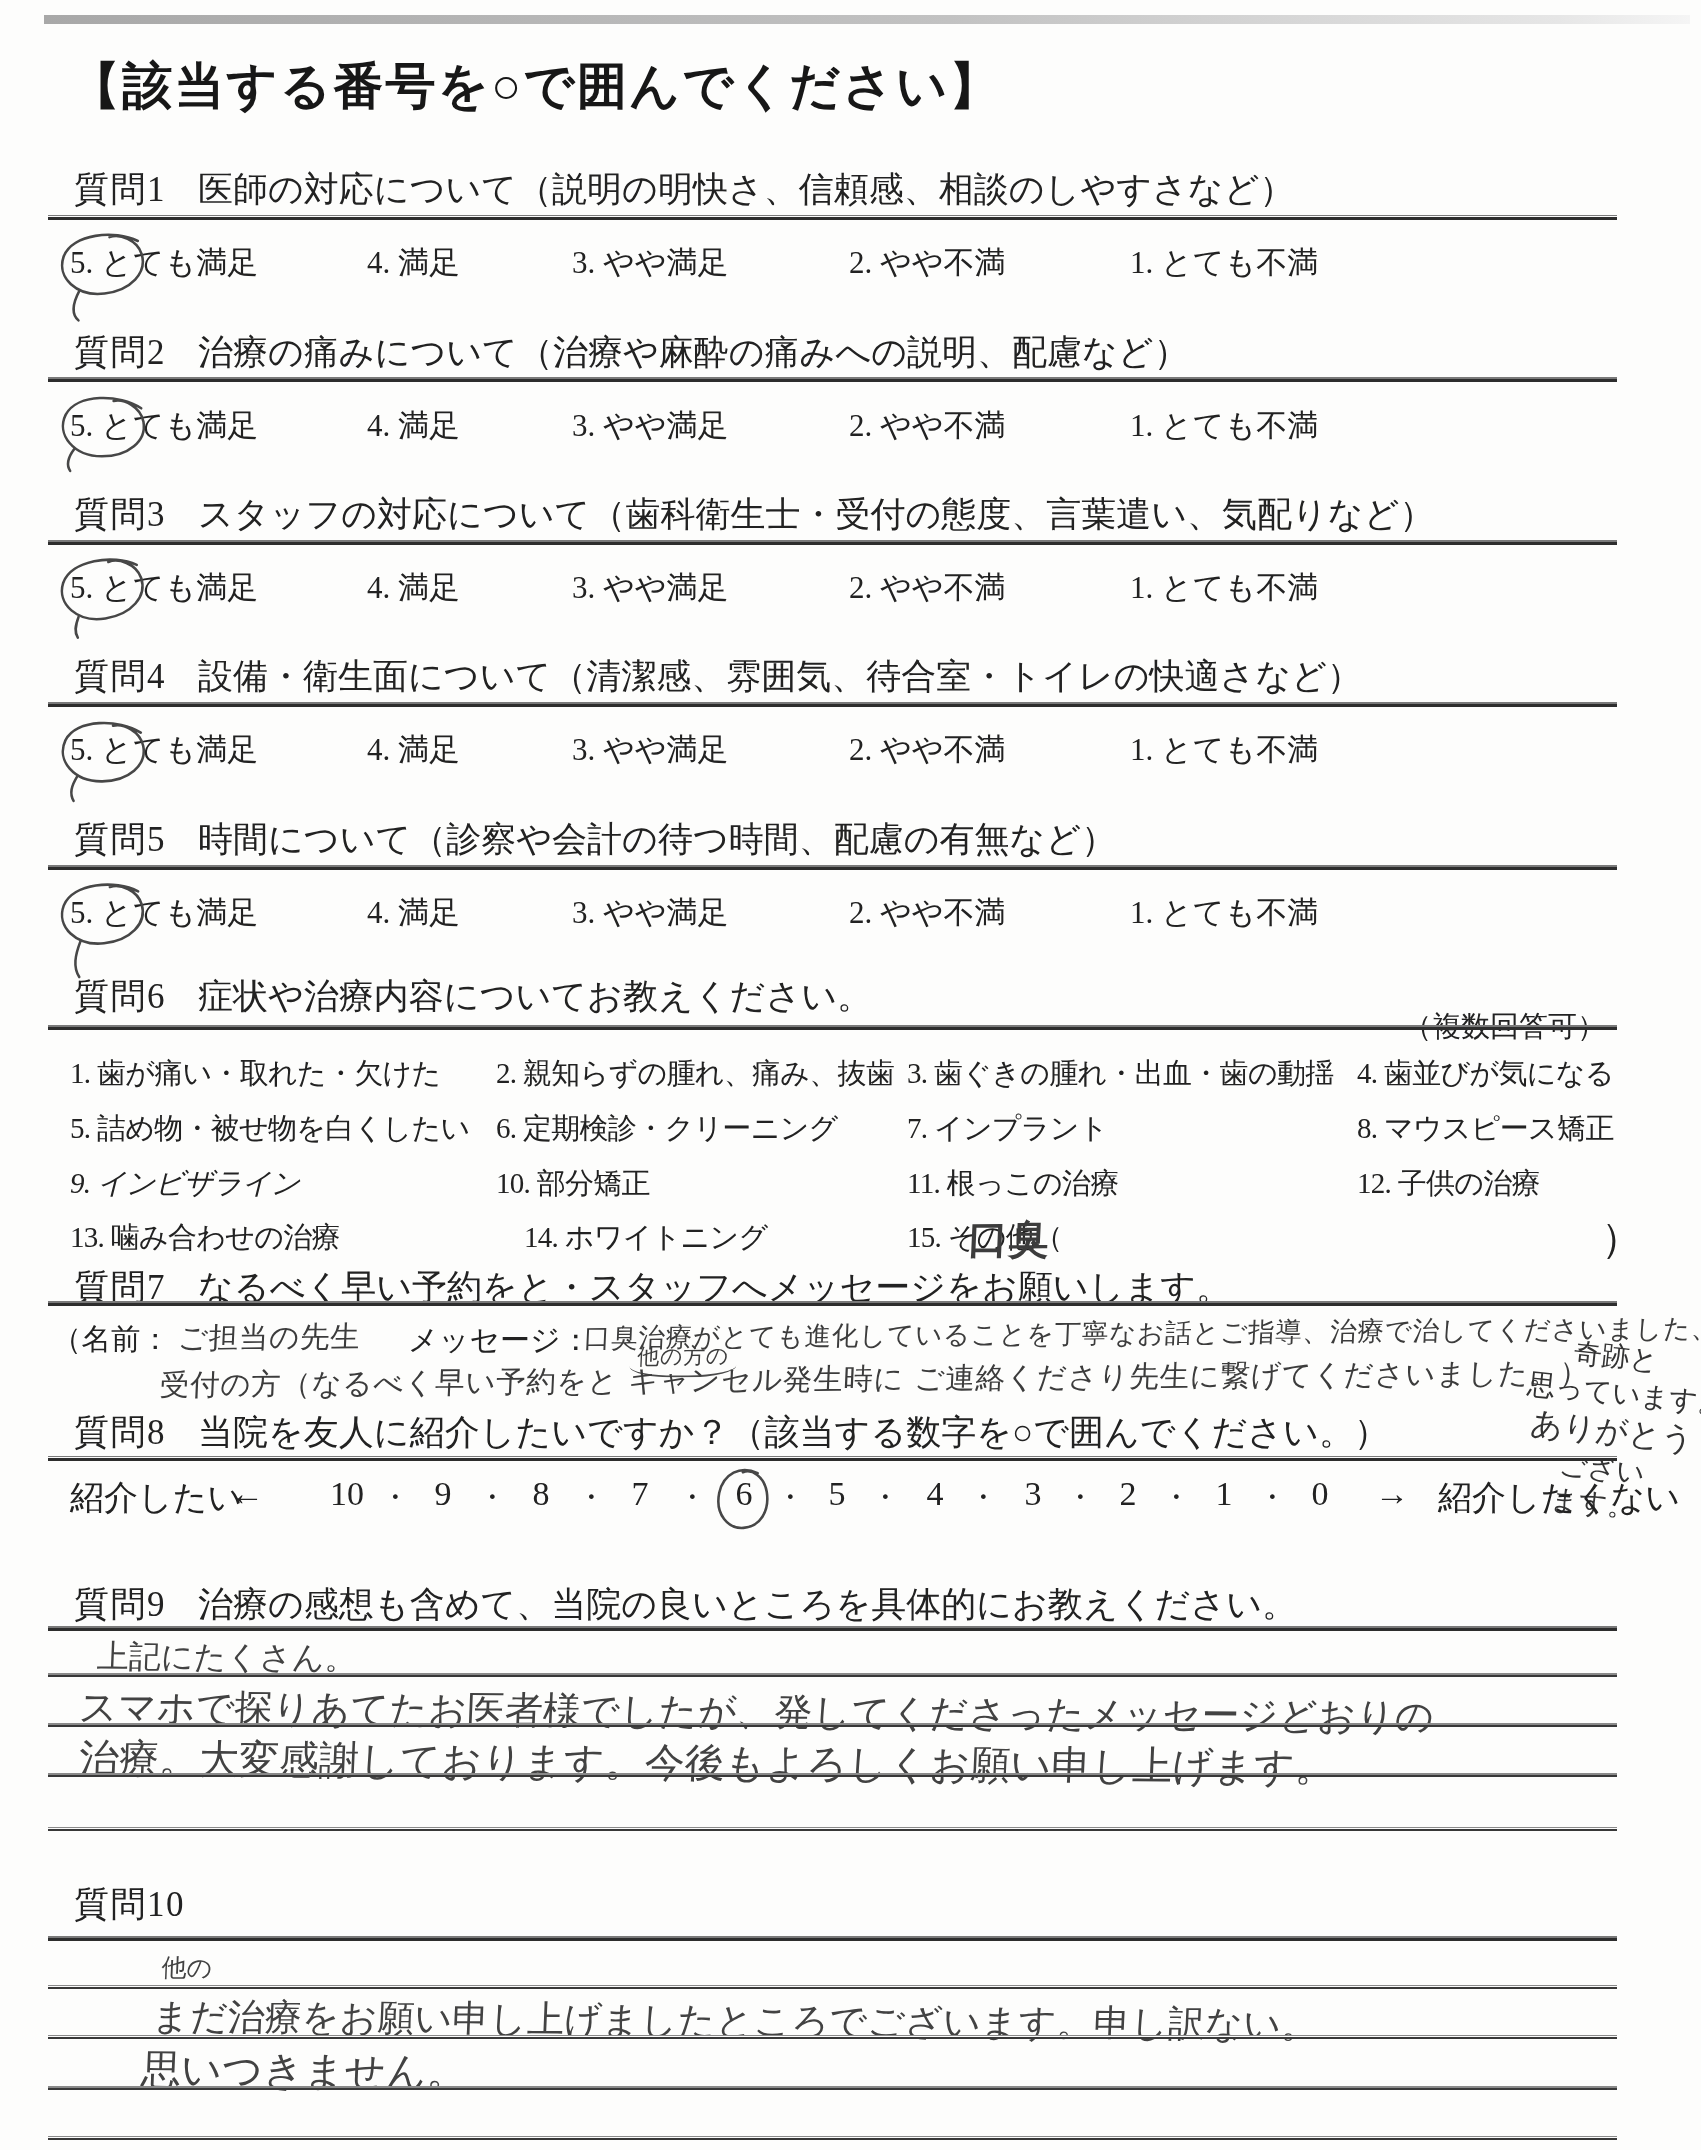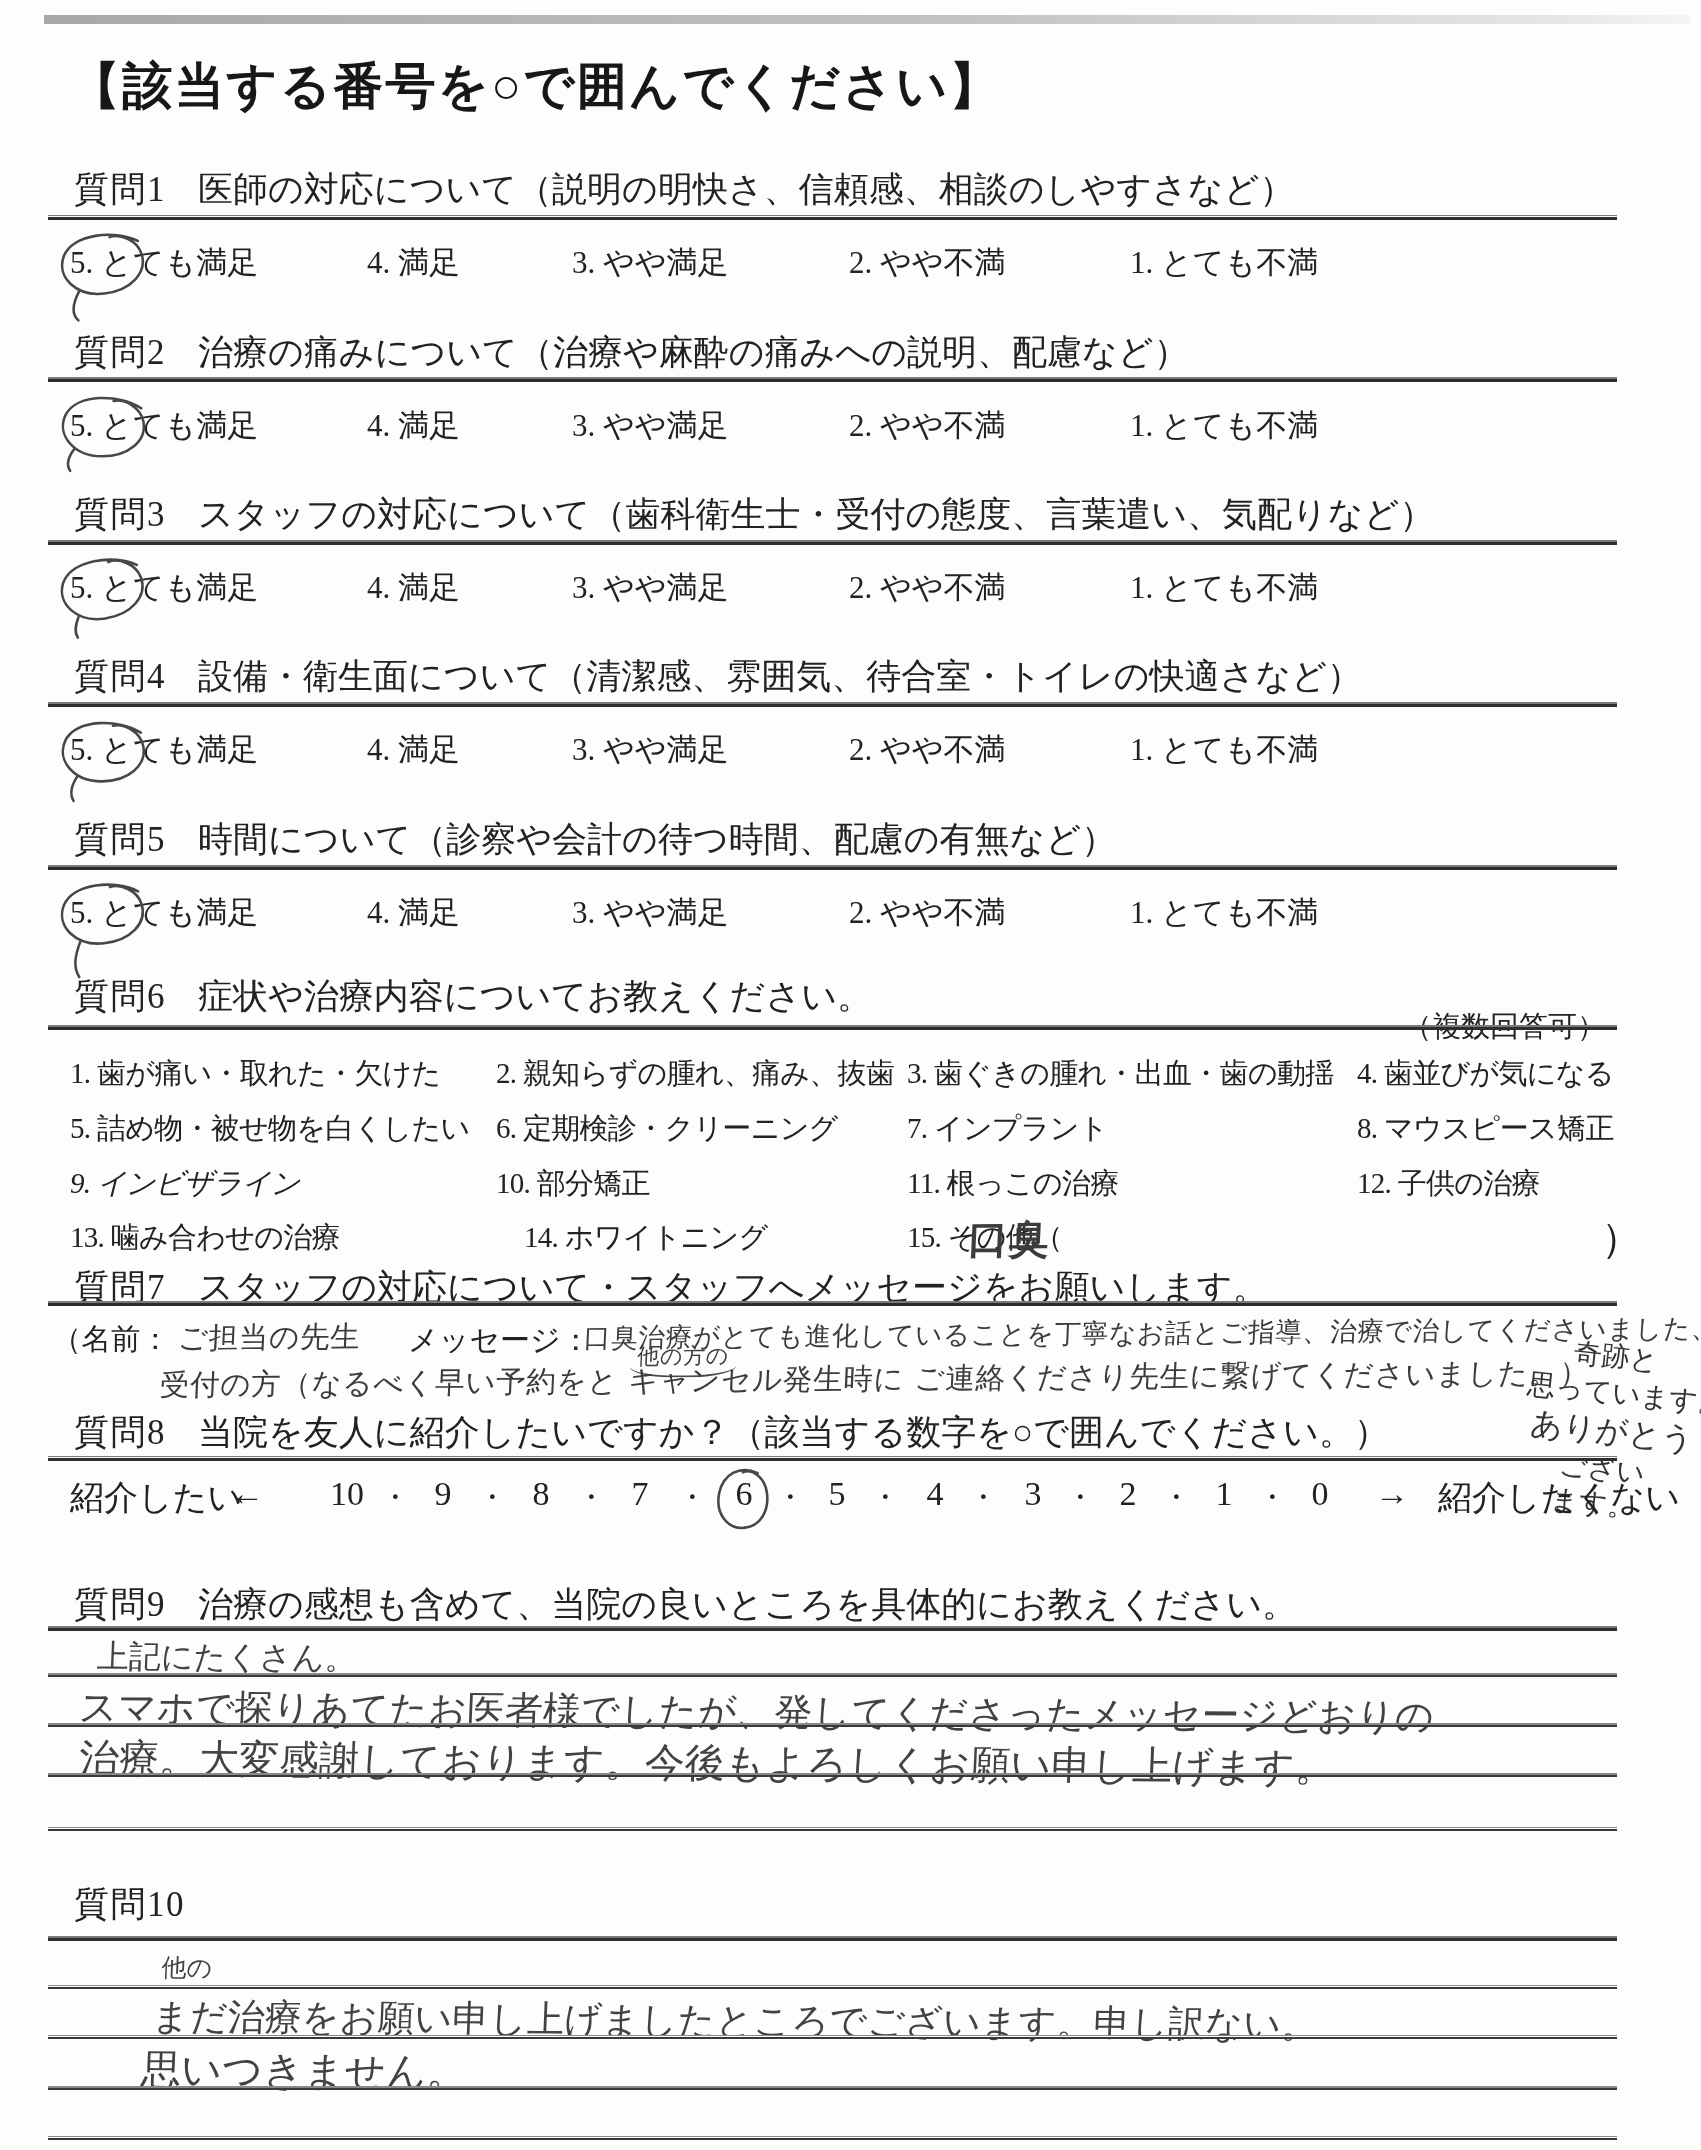--- a/index.html
+++ b/index.html
@@ -153,21 +153,21 @@
 
     <span class="abs print q6item" style="left:70px;top:1218px;">13. 噛み合わせの治療</span>
     <span class="abs print q6item" style="left:524px;top:1218px;">14. ホワイトニング</span>
     <span class="abs print q6item" style="left:907px;top:1218px;">15. その他（</span>
     <span class="abs hand" style="left:967px;top:1212px;font-size:40px;font-weight:700;">口臭</span>
     <span class="abs print" style="left:1601px;top:1211px;font-size:41px;">）</span>
   </div>
 
   <div class="abs heading print" style="left:74px;top:1264px;">
     <span class="q-label">質問7</span>
-    <span>スタッフの対応について・スタッフへメッセージをお願いします。</span>
+    <span>なるべく早い予約をと・スタッフへメッセージをお願いします。</span>
   </div>
   <div class="rule" style="top:1301px;"></div>
 
   <span class="abs print" style="left:52px;top:1320px;font-size:29.5px;">（名前：</span>
   <span class="abs hand" style="left:177px;top:1319px;font-size:29.5px;">ご担当の先生</span>
   <span class="abs print" style="left:408px;top:1320px;font-size:30px;">メッセージ：</span>
   <span class="abs hand" style="left:583px;top:1320px;font-size:26.6px;">口臭治療がとても進化していることを丁寧なお話とご指導、治療で治してくださいました、</span>
 
   <span class="abs hand insertion" style="left:629px;top:1342px;font-size:22px;">他の方の</span>
   <span class="abs hand" style="left:159px;top:1366px;font-size:29.5px;">受付の方（なるべく早い予約をと キャンセル発生時に ご連絡くださり先生に繋げてくださいました。）</span>

